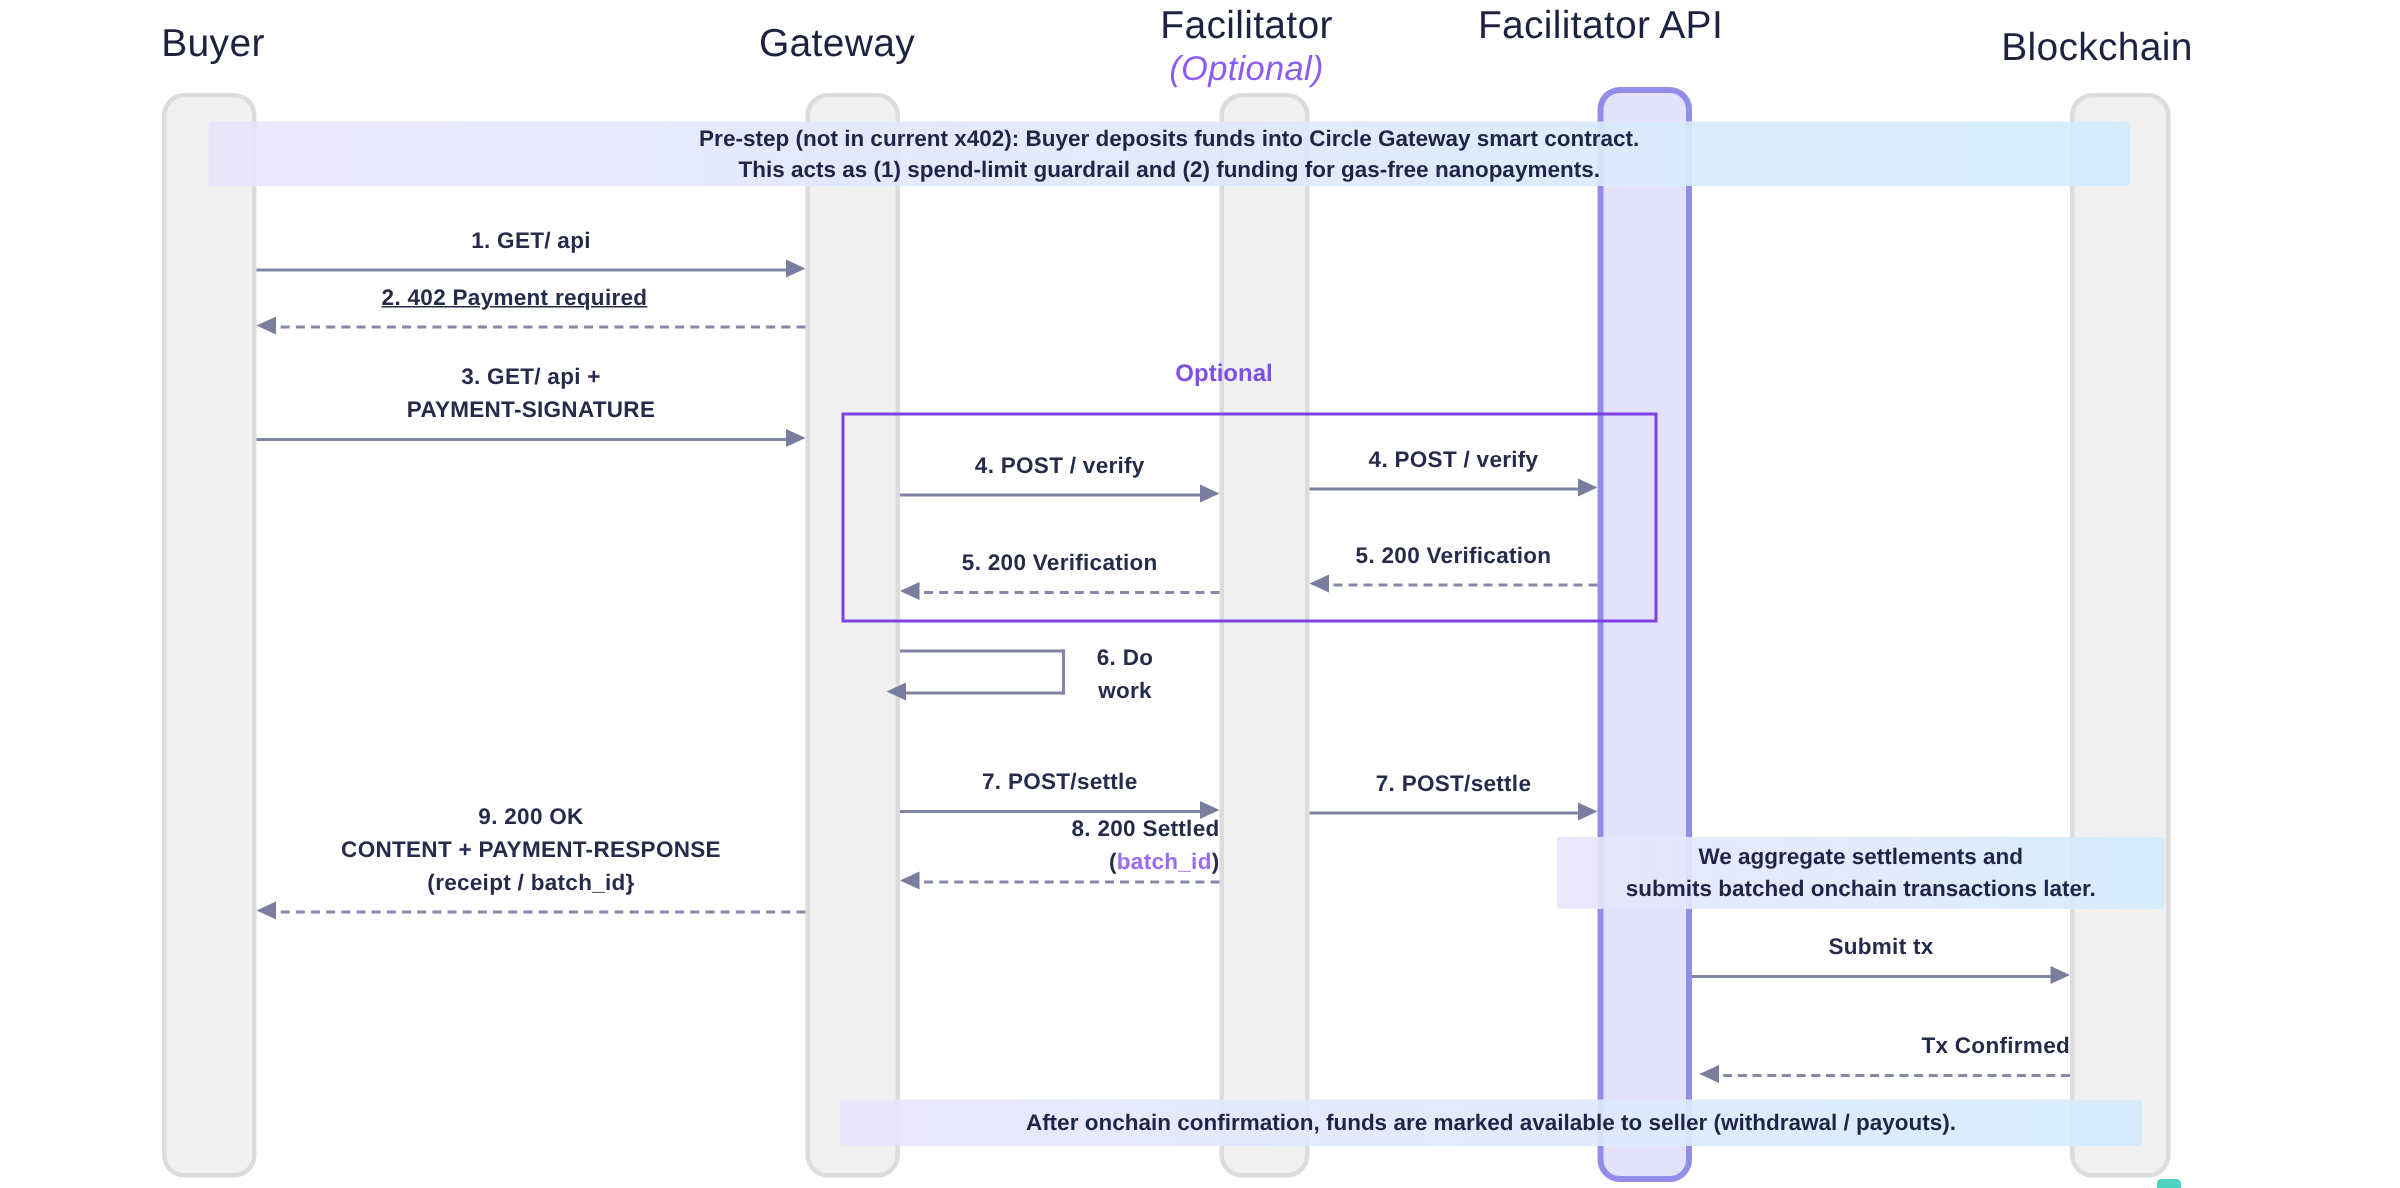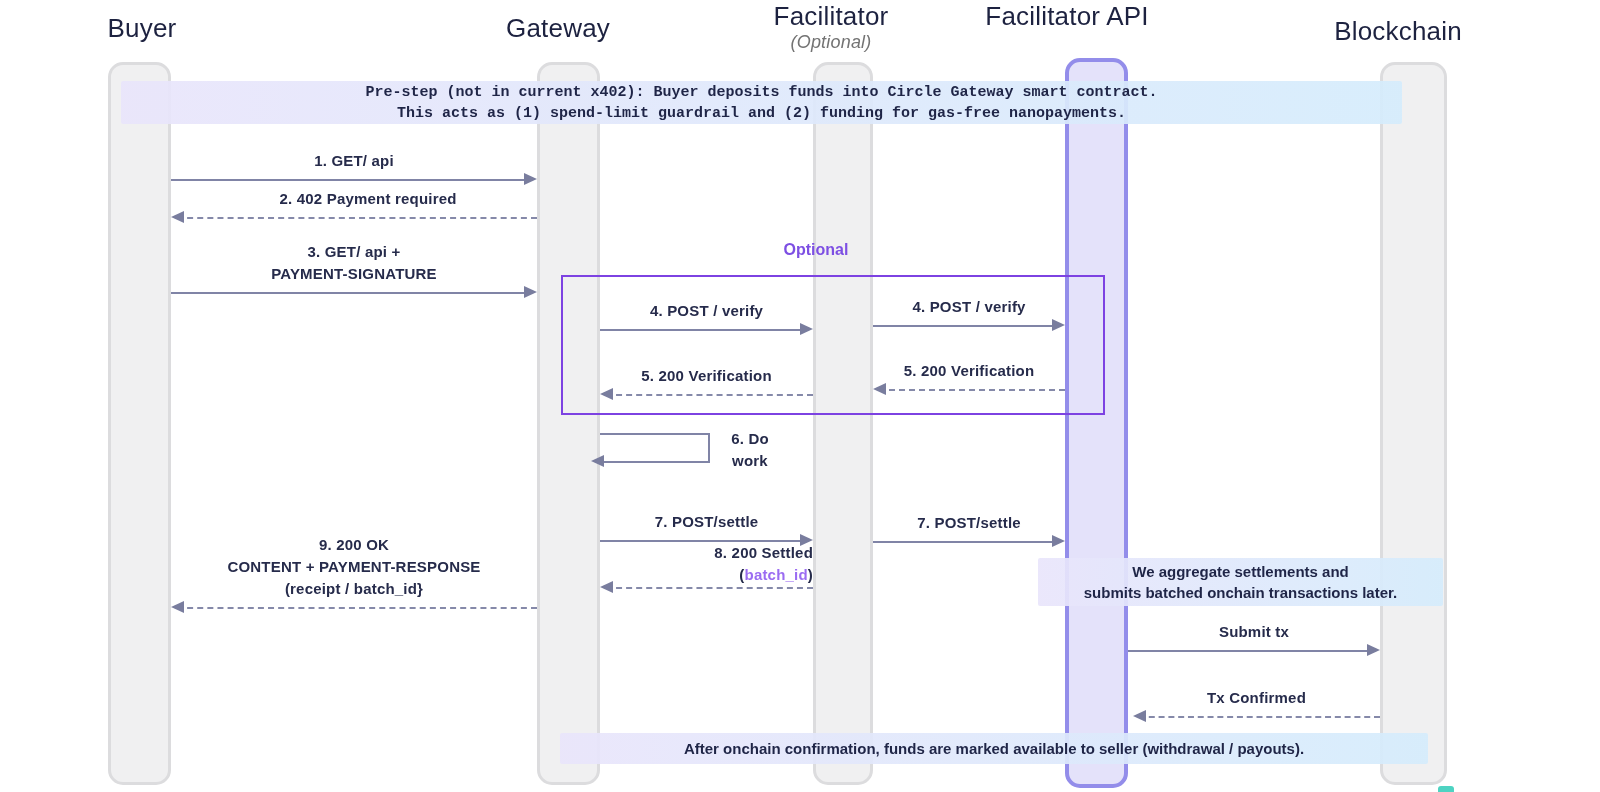--- a/index.html
+++ b/index.html
@@ -6,21 +6,21 @@
   html, body { width: 1600px; height: 792px; background: #ffffff; overflow: hidden;
     font-family: "Liberation Sans", sans-serif; }
   #stage { position: relative; width: 1600px; height: 792px; background: #ffffff; }
 
   .lifeline { position: absolute; border-radius: 15px; z-index: 1; }
   .lifeline.plain { background: #f0f0f1; border: 3px solid #dcdcde; }
   .lifeline.highlight { background: #e4e2fa; border: 4px solid #938dea; }
 
   .actor-header { position: absolute; text-align: center; color: #1d2240;
     font-size: 26px; font-weight: 500; letter-spacing: 0.2px; z-index: 5; }
-  .actor-sub { font-size: 18px; font-style: italic; font-weight: 400; color: #737373; }
+  .actor-sub { font-size: 23px; font-style: italic; font-weight: 400; color: #8b5cf6; }
 
   .note { position: absolute; z-index: 2; display: flex; align-items: center; justify-content: center;
     text-align: center; color: #1f2547; font-weight: 700; font-size: 15px; line-height: 21px;
     background: linear-gradient(90deg, rgba(233,229,251,0.92), rgba(213,236,252,0.92));
     white-space: pre-line; border-radius: 2px; }
 
   .optional-box { position: absolute; border: 2px solid #7d42e2; z-index: 3; background: transparent; }
   .optional-label { position: absolute; color: #7d4fe3; font-weight: 700; font-size: 16px;
     text-align: center; z-index: 3; }
 
@@ -58,33 +58,33 @@
       <div class="actor-sub">(Optional)</div>
     </div>
     <div class="lifeline highlight" style="left: 1065px; top: 58px; width: 63px; height: 730px;"></div>
     <div class="actor-header" style="left: 907px; top: 1px; width: 320px;">
       <div>Facilitator API</div>
     </div>
     <div class="lifeline plain" style="left: 1380px; top: 62px; width: 67px; height: 723px;"></div>
     <div class="actor-header" style="left: 1238px; top: 16px; width: 320px;">
       <div>Blockchain</div>
     </div>
-    <div class="note" style="left: 121px; top: 81px; width: 1281px; height: 43px; font-family: Liberation Mono, monospace;">Pre-step (not in current x402): Buyer deposits funds into Circle Gateway smart contract.
+    <div class="note" style="left: 139px; top: 81px; width: 1281px; height: 43px;">Pre-step (not in current x402): Buyer deposits funds into Circle Gateway smart contract.
 This acts as (1) spend-limit guardrail and (2) funding for gas-free nanopayments.</div>
     <div class="note" style="left: 560px; top: 733px; width: 868px; height: 31px;">After onchain confirmation, funds are marked available to seller (withdrawal / payouts).</div>
     <div class="note" style="left: 1038px; top: 558px; width: 405px; height: 48px;">We aggregate settlements and
 submits batched onchain transactions later.</div>
     <div class="optional-box" style="left: 561px; top: 275px; width: 544px; height: 140px;"></div>
     <div class="optional-label" style="left: 746px; top: 241px; width: 140px;">Optional</div>
     <div class="msg-line solid" style="left: 171px; top: 179px; width: 360px;"></div>
     <div class="arrow-head right" style="left: 524px; top: 173px;"></div>
     <div class="msg-label" style="left: 171px; top: 150px; width: 366px;">1. GET/ api</div>
     <div class="msg-line dashed" style="left: 177px; top: 217px; width: 360px;"></div>
     <div class="arrow-head left" style="left: 171px; top: 211px;"></div>
-    <div class="msg-label" style="left: 185px; top: 188px; width: 366px;">2. 402 Payment required</div>
+    <div class="msg-label" style="left: 160px; top: 188px; width: 366px; text-decoration: underline;">2. 402 Payment required</div>
     <div class="msg-line solid" style="left: 171px; top: 292px; width: 360px;"></div>
     <div class="arrow-head right" style="left: 524px; top: 286px;"></div>
     <div class="msg-label" style="left: 171px; top: 241px; width: 366px;">3. GET/ api +
 PAYMENT-SIGNATURE</div>
     <div class="msg-line solid" style="left: 600px; top: 329px; width: 207px;"></div>
     <div class="arrow-head right" style="left: 800px; top: 323px;"></div>
     <div class="msg-label" style="left: 600px; top: 300px; width: 213px;">4. POST / verify</div>
     <div class="msg-line solid" style="left: 873px; top: 325px; width: 186px;"></div>
     <div class="arrow-head right" style="left: 1052px; top: 319px;"></div>
     <div class="msg-label" style="left: 873px; top: 296px; width: 192px;">4. POST / verify</div>
@@ -111,15 +111,15 @@
     <div class="msg-line dashed" style="left: 177px; top: 607px; width: 360px;"></div>
     <div class="arrow-head left" style="left: 171px; top: 601px;"></div>
     <div class="msg-label" style="left: 171px; top: 534px; width: 366px;">9. 200 OK
 CONTENT + PAYMENT-RESPONSE
 (receipt / batch_id}</div>
     <div class="msg-line solid" style="left: 1128px; top: 650px; width: 246px;"></div>
     <div class="arrow-head right" style="left: 1367px; top: 644px;"></div>
     <div class="msg-label" style="left: 1128px; top: 621px; width: 252px;">Submit tx</div>
     <div class="msg-line dashed" style="left: 1139px; top: 716px; width: 241px;"></div>
     <div class="arrow-head left" style="left: 1133px; top: 710px;"></div>
-    <div class="msg-label" style="left: 1133px; top: 687px; width: 247px;">Tx Confirmed</div>
+    <div class="msg-label" style="left: 1133px; top: 687px; width: 247px; text-align: right;">Tx Confirmed</div>
     <div class="teal-mark" style="left: 1438px; top: 786px; width: 16px; height: 6px;"></div>
   </div>
 
 </body></html>

